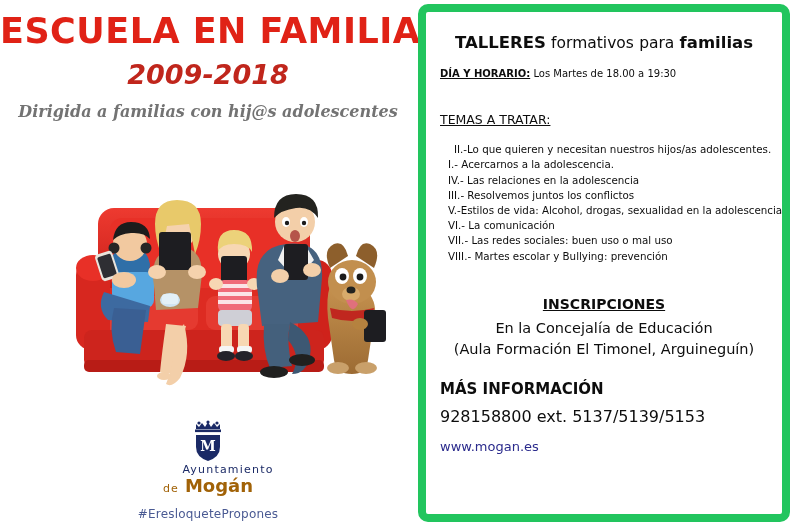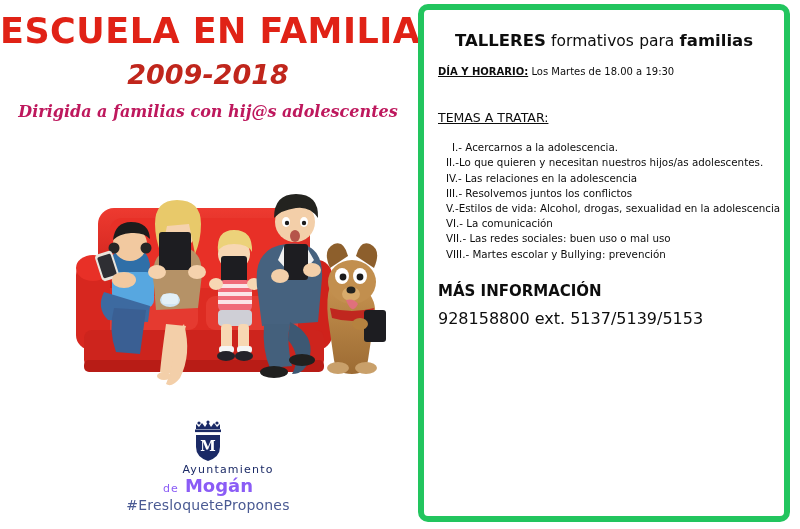--- a/index.html
+++ b/index.html
@@ -55,21 +55,21 @@
     font-style: italic;
     font-size: 27px;
     line-height: 1;
   }
   #audience-line {
     position: absolute;
     left: 0;
     top: 104px;
     width: 416px;
     text-align: center;
-    color: #be185d;
+    color: #737373;
     font-family: "DejaVu Serif", serif;
     font-style: italic;
     font-weight: bold;
     font-size: 16px;
     line-height: 1;
   }
 
   
   #illustration {
     position: absolute;
@@ -99,45 +99,45 @@
     font-size: 11px;
     letter-spacing: 1.2px;
     color: #1b2a66;
     line-height: 1.15;
     padding-left: 40px;
   }
   #logo-line-2 {
     font-family: "DejaVu Sans", sans-serif;
     font-size: 18px;
     font-weight: bold;
-    color: #8b5cf6;
+    color: #a16207;
     line-height: 1.15;
     margin-top: -1px;
   }
   #logo-line-2 .small-de {
     font-size: 11px;
     font-weight: normal;
     letter-spacing: 1px;
   }
   #logo-hashtag {
     font-family: "DejaVu Sans", sans-serif;
-    font-size: 14px;
+    font-size: 12px;
     color: #4a5a93;
     letter-spacing: 0.2px;
-    margin-top: 1px;
+    margin-top: 11px;
   }
 
   
   #right-panel {
     position: absolute;
     left: 418px;
     top: 4px;
     width: 372px;
     height: 518px;
-    border: 6px solid #22c55e;
+    border: 8px solid #22c55e;
     border-radius: 10px;
     box-sizing: border-box;
     background: #ffffff;
   }
   #panel-inner {
     position: relative;
     width: 100%;
     height: 100%;
     box-sizing: border-box;
     padding: 14px 14px 0 14px;
@@ -401,32 +401,38 @@
       <div id="schedule-row">
         <span id="schedule-label">DÍA Y HORARIO:</span>
         <span id="schedule-value">Los Martes de 18.00 a 19:30</span>
       </div>
 
       <div>
         <span id="topics-label">TEMAS A TRATAR:</span>
       </div>
 
       <ul id="topics-list">
+        <li>II.-Lo que quieren y necesitan nuestros hijos/as adolescentes.</li>
         <li>I.- Acercarnos a la adolescencia.</li>
-        <li>II.-Lo que quieren y necesitan nuestros hijos/as adolescentes.</li>
         <li>IV.- Las relaciones en la adolescencia</li>
         <li>III.- Resolvemos juntos los conflictos</li>
         <li>V.-Estilos de vida: Alcohol, drogas, sexualidad en la adolescencia</li>
         <li>VI.- La comunicación</li>
         <li>VII.- Las redes sociales: buen uso o mal uso</li>
         <li>VIII.- Martes escolar y Bullying: prevención</li>
       </ul>
 
+      <div id="registration-block">
+        <div id="registration-title">INSCRIPCIONES</div>
+        <div id="registration-line-1">En la Concejalía de Educación</div>
+        <div id="registration-line-2">(Aula Formación El Timonel, Arguineguín)</div>
+      </div>
 
       <div id="info-block">
         <div id="info-title">MÁS INFORMACIÓN</div>
         <div id="info-phone">928158800 ext. 5137/5139/5153</div>
+        <div id="info-website">www.mogan.es</div>
       </div>
 
     </div>
   </div>
 
 </div>
 
 </body></html>

